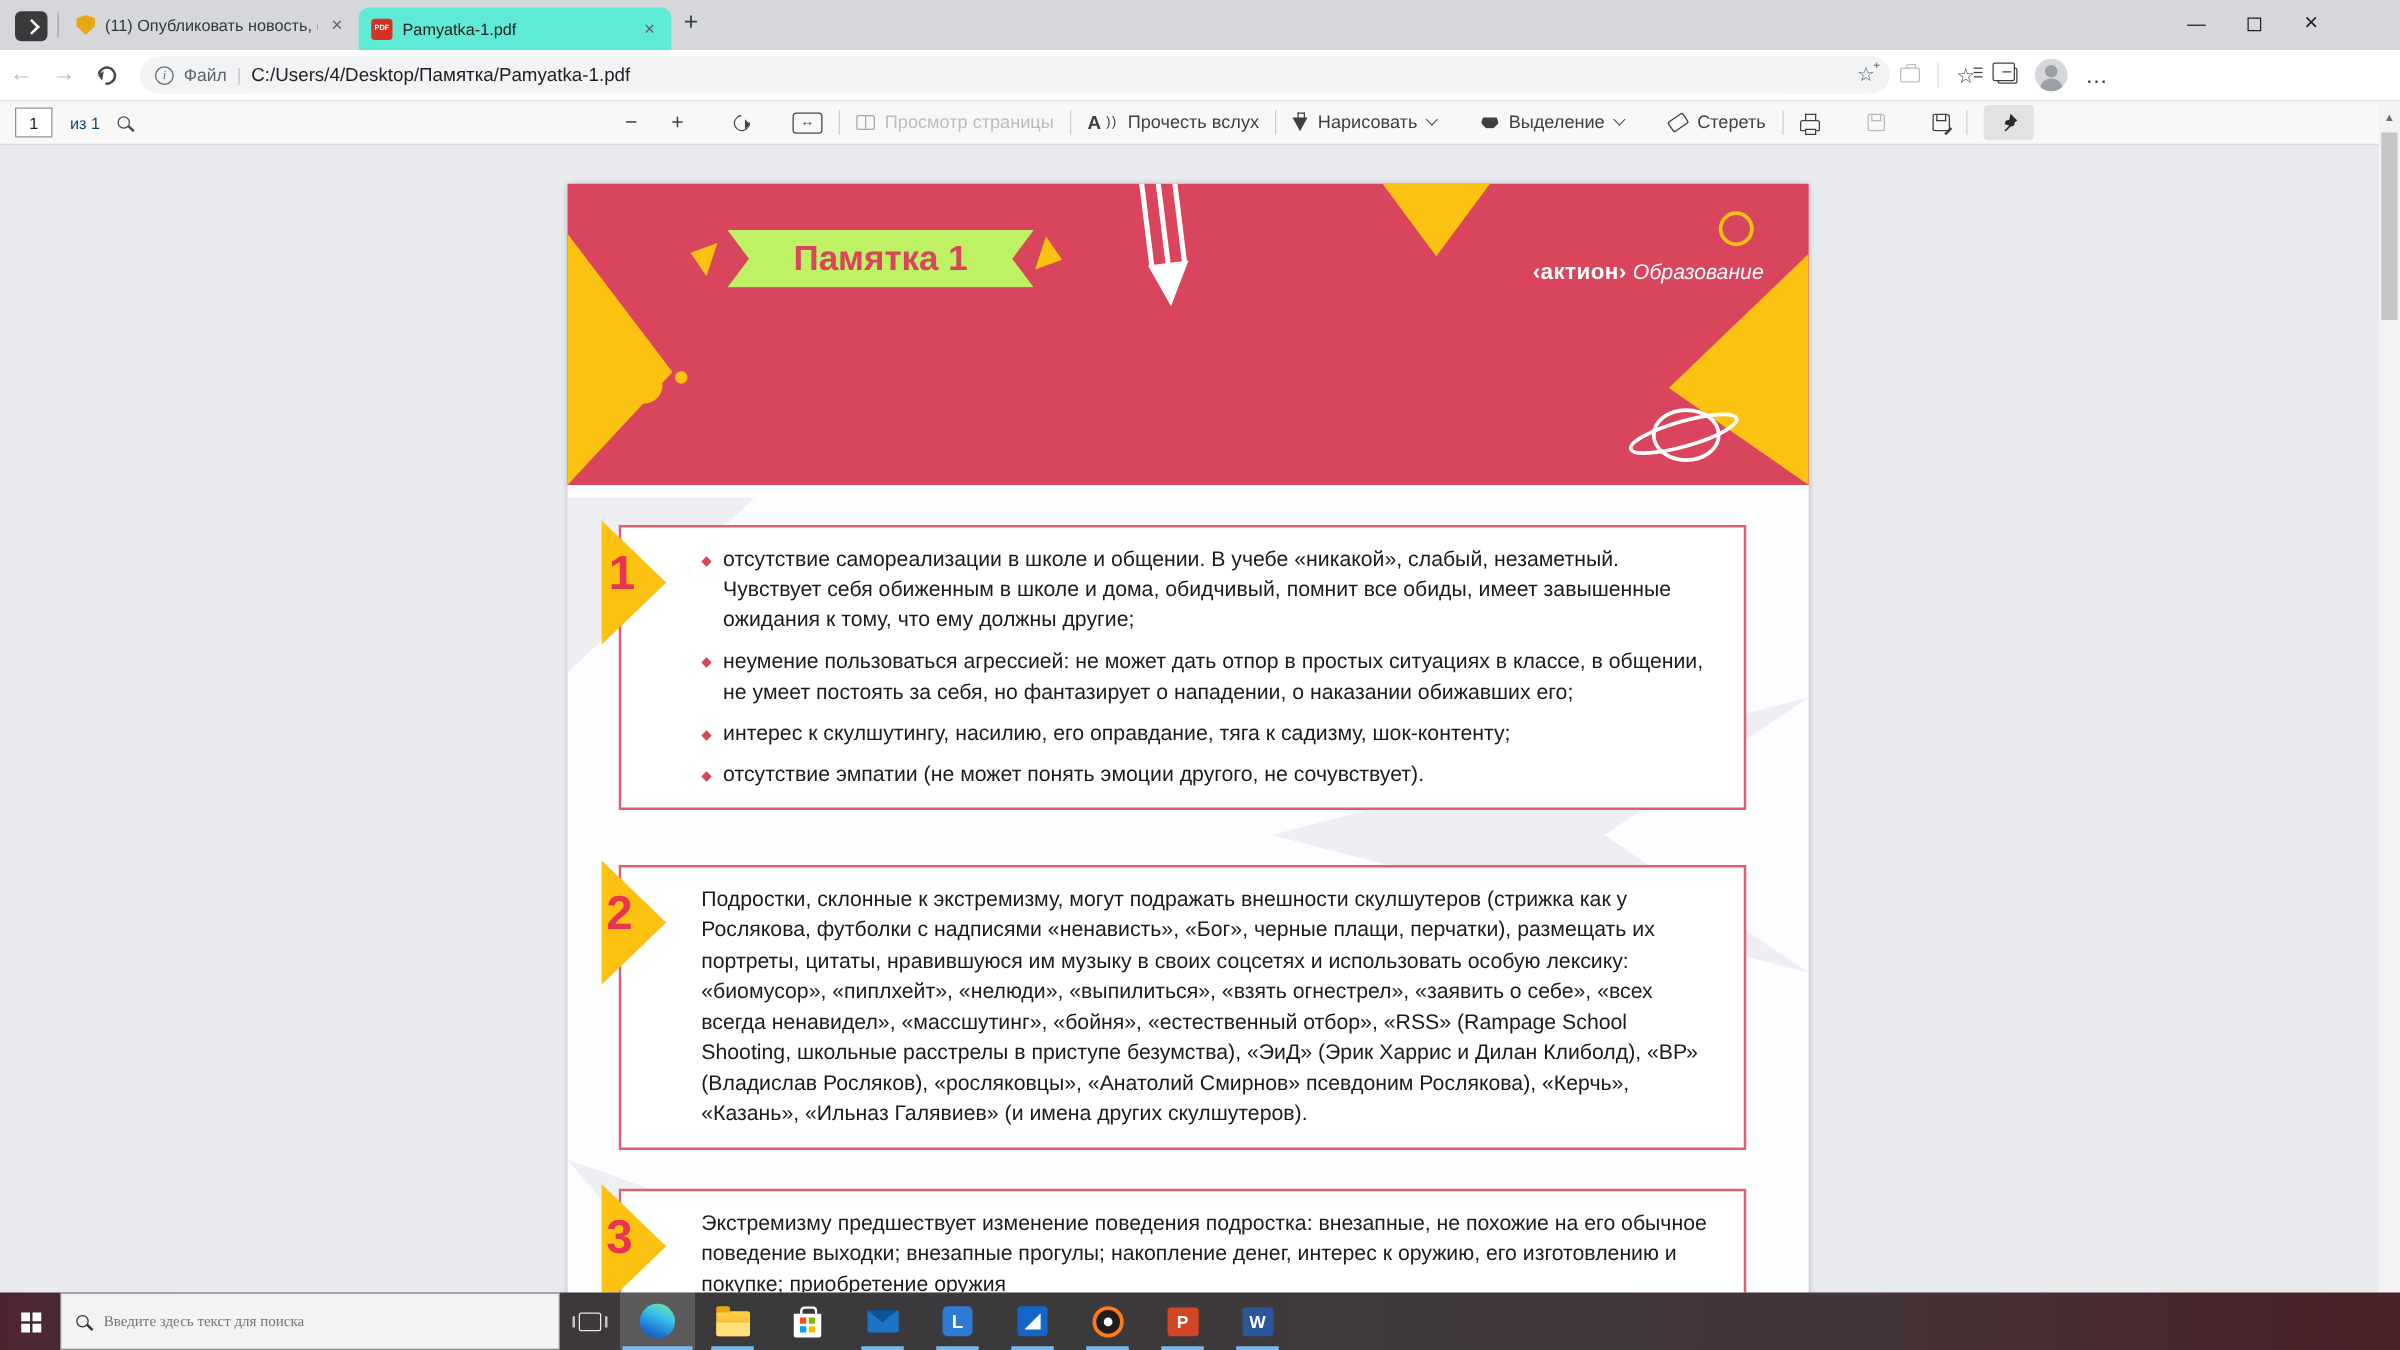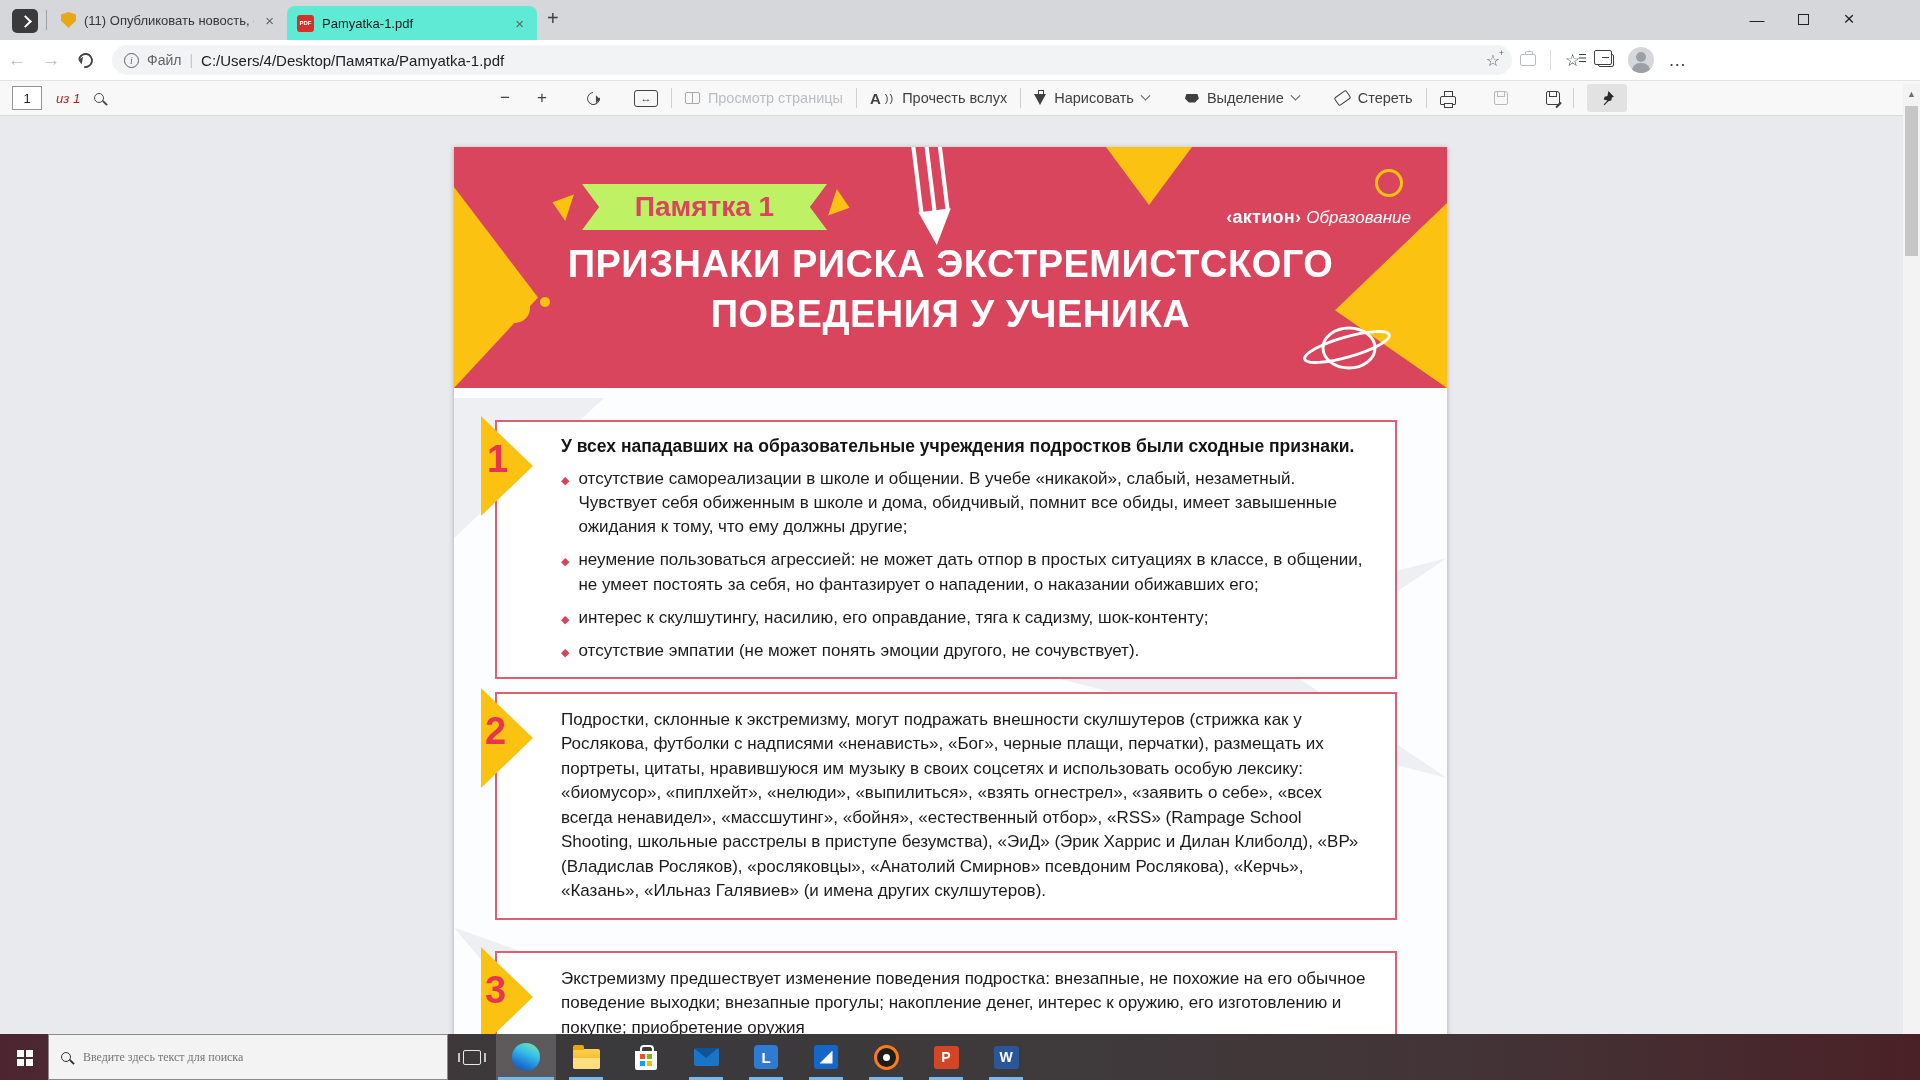--- a/index.html
+++ b/index.html
@@ -47,21 +47,21 @@
   .ic-collections::after { content:""; position:absolute; left:3px; top:2px; width:7px; height:1.6px; background:#3c4043; box-shadow:0 0 0 0; }
   .avatar { width:26px; height:26px; border-radius:50%; background:#d5d7da; overflow:hidden; position:relative; }
   .avatar::before { content:""; position:absolute; left:8px; top:5px; width:10px; height:10px; border-radius:50%; background:#9aa0a6; }
   .avatar::after { content:""; position:absolute; left:4px; top:16px; width:18px; height:12px; border-radius:8px 8px 0 0; background:#9aa0a6; }
   .ic-dots { font-size:18px; color:#3c4043; letter-spacing:1px; }
 
   
   .pdftoolbar { height:36px; background:#f8f8f9; border-top:1px solid #ececec; border-bottom:1px solid #d9d9d9; position:relative; display:flex; align-items:center; z-index:4; }
   .tb-left { display:flex; align-items:center; gap:14px; margin-left:12px; }
   .pageinput { width:30px; height:24px; border:1px solid #949494; background:#fff; text-align:center; font-size:13px; color:#222; font-family:"Liberation Sans",sans-serif; }
-  .tb-of { font-size:13px; color:#b91c1c;font-style:italic; }
+  .tb-of { font-size:13px; color:#0c4a6e; }
   .mag { width:10px; height:10px; border:1.8px solid #4a4a4a; border-radius:50%; position:relative; }
   .mag::after { content:""; position:absolute; width:6px; height:1.8px; background:#4a4a4a; transform:rotate(45deg); right:-5px; bottom:-2px; }
   .tb-center { position:absolute; left:500px; top:0; height:100%; display:flex; align-items:center; gap:13px; }
   .tb-btn { display:flex; align-items:center; gap:8px; color:#3f3f3f; font-size:14.5px; }
   .tb-glyph { font-size:17px; color:#3f3f3f; }
   .ic-rotate { width:13px; height:13px; border:1.8px solid #444; border-radius:50%; border-top-color:transparent; transform:rotate(40deg); position:relative; }
   .ic-rotate::after { content:""; position:absolute; right:-4px; top:-2px; border:4px solid transparent; border-left-color:#444; transform:rotate(-40deg); }
   .ic-fit { min-width:24px; height:17px; border:1.6px solid #444; border-radius:3px; font-size:11px; color:#444; display:flex; align-items:center; justify-content:center; }
   .ic-pages { width:15px; height:12px; border:1.6px solid #a8a8a8; border-radius:2px; position:relative; }
   .ic-pages::after { content:""; position:absolute; left:6px; top:0; width:1.6px; height:100%; background:#a8a8a8; }
@@ -309,43 +309,38 @@
         <g stroke="#fff" stroke-width="3.5" fill="none">
           <path d="M6 16 L56 66"></path>
             <path d="M14 8 L64 58"></path>
             <path d="M22 0 L72 50"></path>
           <path d="M56 66 L72 50 L80 76 Z" fill="#fff"></path>
         </g>
       </svg>
       <div class="brand">
         <b>‹актион›</b><i>Образование</i>
       </div>
-      <div class="doc-title">
-        <div>ПРИЗНАКИ РИСКА ЭКСТРЕМИСТСКОГО</div>
-        <div>ПОВЕДЕНИЯ У УЧЕНИКА</div>
-      </div>
       <svg class="saturn" width="96" height="66" viewBox="0 0 96 66">
         <g stroke="#fff" stroke-width="3" fill="none">
           <ellipse cx="50" cy="34" rx="26" ry="20"></ellipse>
           <ellipse cx="48" cy="33" rx="44" ry="10" transform="rotate(-16 48 33)"></ellipse>
         </g>
       </svg>
     </div>
 
     <div class="pagebody">
       <div class="chevbg chev-a"></div>
       <div class="chevbg chev-b"></div>
       <div class="chevbg chev-c"></div>
 
       <div class="secbox box1">
         <div class="marker"></div>
         <b class="marker" style="background:none;clip-path:none;">
             <b style="position:absolute;left:6px;top:22px;color:#e8344f;font-size:38px;">1</b>
           </b>
-        <div class="sec-head">У всех нападавших на образовательные учреждения подростков были сходные признаки.</div>
         <ul class="bullets">
           <li>
               <span class="dm">◆</span>
               <span>отсутствие самореализации в школе и общении. В учебе «никакой», слабый, незаметный. Чувствует себя обиженным в школе и дома, обидчивый, помнит все обиды, имеет завышенные ожидания к тому, что ему должны другие;</span>
             </li>
           <li>
               <span class="dm">◆</span>
               <span>неумение пользоваться агрессией: не может дать отпор в простых ситуациях в классе, в общении, не умеет постоять за себя, но фантазирует о нападении, о наказании обижавших его;</span>
             </li>
           <li>

